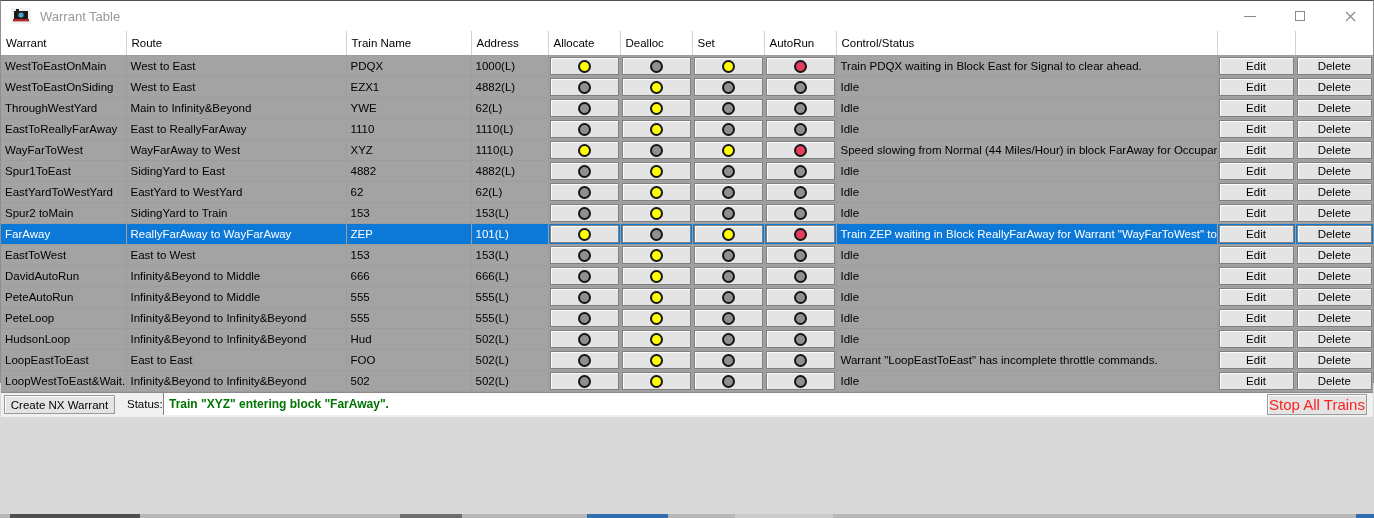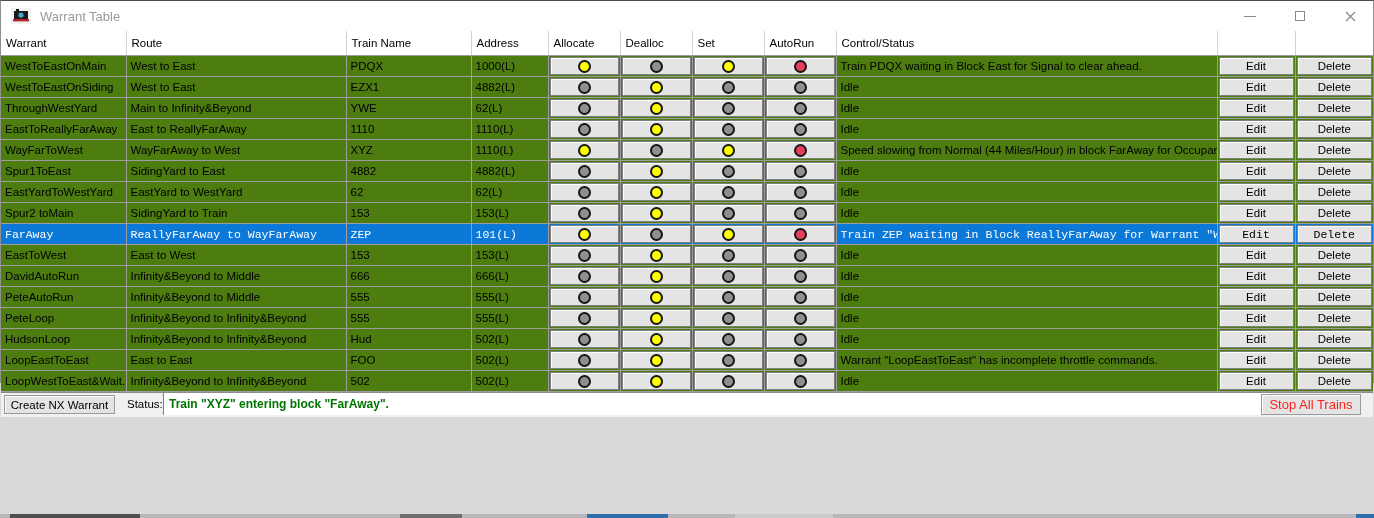--- a/index.html
+++ b/index.html
@@ -16,46 +16,46 @@
   .wc{width:14px;height:14px;display:inline-flex;align-items:center;justify-content:center;cursor:default;}
   .wc-min i{display:block;width:12px;height:0;border-top:1px solid #8a8a8a;}
   .wc-max i{display:block;width:10px;height:10px;border:1px solid #8a8a8a;box-sizing:border-box;}
   
   .menubar{height:21px;flex:0 0 21px;display:flex;align-items:center;background:#ffffff;padding-left:6px;color:#1b1b1b;}
   .menu-item{padding:0 5px;margin-right:2px;}
   
   .list-band{height:17px;flex:0 0 17px;background:#f0f0f0;border-top:1px solid #b3b3b3;border-bottom:1px solid #9d9d9d;
              box-sizing:border-box;text-align:center;line-height:15px;font-size:12px;color:#000;}
   
-  table{border-collapse:collapse;table-layout:fixed;width:1372px;background:#4d7c0f;flex:0 0 auto;font-size:11.5px;}
+  table{border-collapse:collapse;table-layout:fixed;width:1372px;background:#a3a3a3;flex:0 0 auto;font-size:11.5px;}
   thead th{height:24px;background:#ffffff;font-weight:normal;text-align:left;padding:0 0 0 5px;
            border-right:1px solid #d2d2d2;border-bottom:1px solid #9d9d9d;white-space:nowrap;overflow:hidden;}
   thead th:last-child{border-right:none;}
   tbody td{height:21px;border:1px solid #9d9d9d;padding:0;white-space:nowrap;overflow:hidden;box-sizing:border-box;}
   tbody td.c-text{padding-left:4px;}
   tbody td:first-child{border-left:none;margin-top:41px;}
   tbody td:last-child{border-right:none;}
-  tr.row.selected td{background:var(--selection,#0c79d8);color:#ffffff;font-family:Liberation Mono, monospace;}
+  tr.row.selected td{background:var(--selection,#0c79d8);color:#ffffff;}
   
   .btn{background:#e4e4e4;border:1px solid #7f7f7f;box-shadow:inset 1px 1px 0 rgba(255,255,255,.9);
        display:flex;align-items:center;justify-content:center;color:#000;cursor:default;box-sizing:border-box;}
   td .btn{height:18px;margin:1px;font-size:11.5px;}
   .led{width:9px;height:9px;border-radius:50%;border:2px solid #161616;display:inline-block;}
   .led-yellow{background:var(--led-yellow,#ffff00);}
   .led-off{background:var(--led-off,#8f8f8f);}
   .led-red{background:var(--led-red,#e63e5c);}
   
   .filler{flex:1 1 auto;background:#f0f0f0;}
   .footerbar{height:24px;flex:0 0 24px;background:#f0f0f0;border-top:1px solid #8b8b8b;position:relative;}
   .create-btn{position:absolute;left:3px;top:2px;width:111px;height:19px;font-size:11.5px;border-color:#9a9a9a;}
   .status-label{position:absolute;left:126px;top:0;height:23px;line-height:23px;font-size:11.5px;color:#000;}
   .status-field{position:absolute;left:162px;right:104px;top:0;bottom:2px;background:#ffffff;
                 border-left:1px solid #7f7f7f;display:flex;align-items:center;padding-left:5px;overflow:hidden;}
   .status-msg{color:var(--status-green,#007500);font-weight:bold;font-size:12px;white-space:nowrap;}
-  .stop-btn{position:absolute;right:12px;top:1px;width:100px;height:21px;color:var(--stop-red,#ff1f1f);font-size:13px;border-color:#9a9a9a;}
+  .stop-btn{position:absolute;right:6px;top:1px;width:100px;height:21px;color:var(--stop-red,#ff1f1f);font-size:15px;border-color:#9a9a9a;}
   
   .bottom-strip{position:absolute;left:0;bottom:0;width:1374px;height:4px;background:#b7b7b7;}
   .bottom-strip .seg{position:absolute;top:0;height:4px;}
   .seg1{left:10px;width:130px;background:#4f4f4f;}
   .seg2{left:400px;width:62px;background:#6e6e6e;}
   .seg3{left:587px;width:81px;background:#2f6fae;}
   .seg4{left:735px;width:98px;background:#cccccc;}
   .seg5{left:1356px;width:18px;background:#2f6fae;}
 </style>
 </head>

